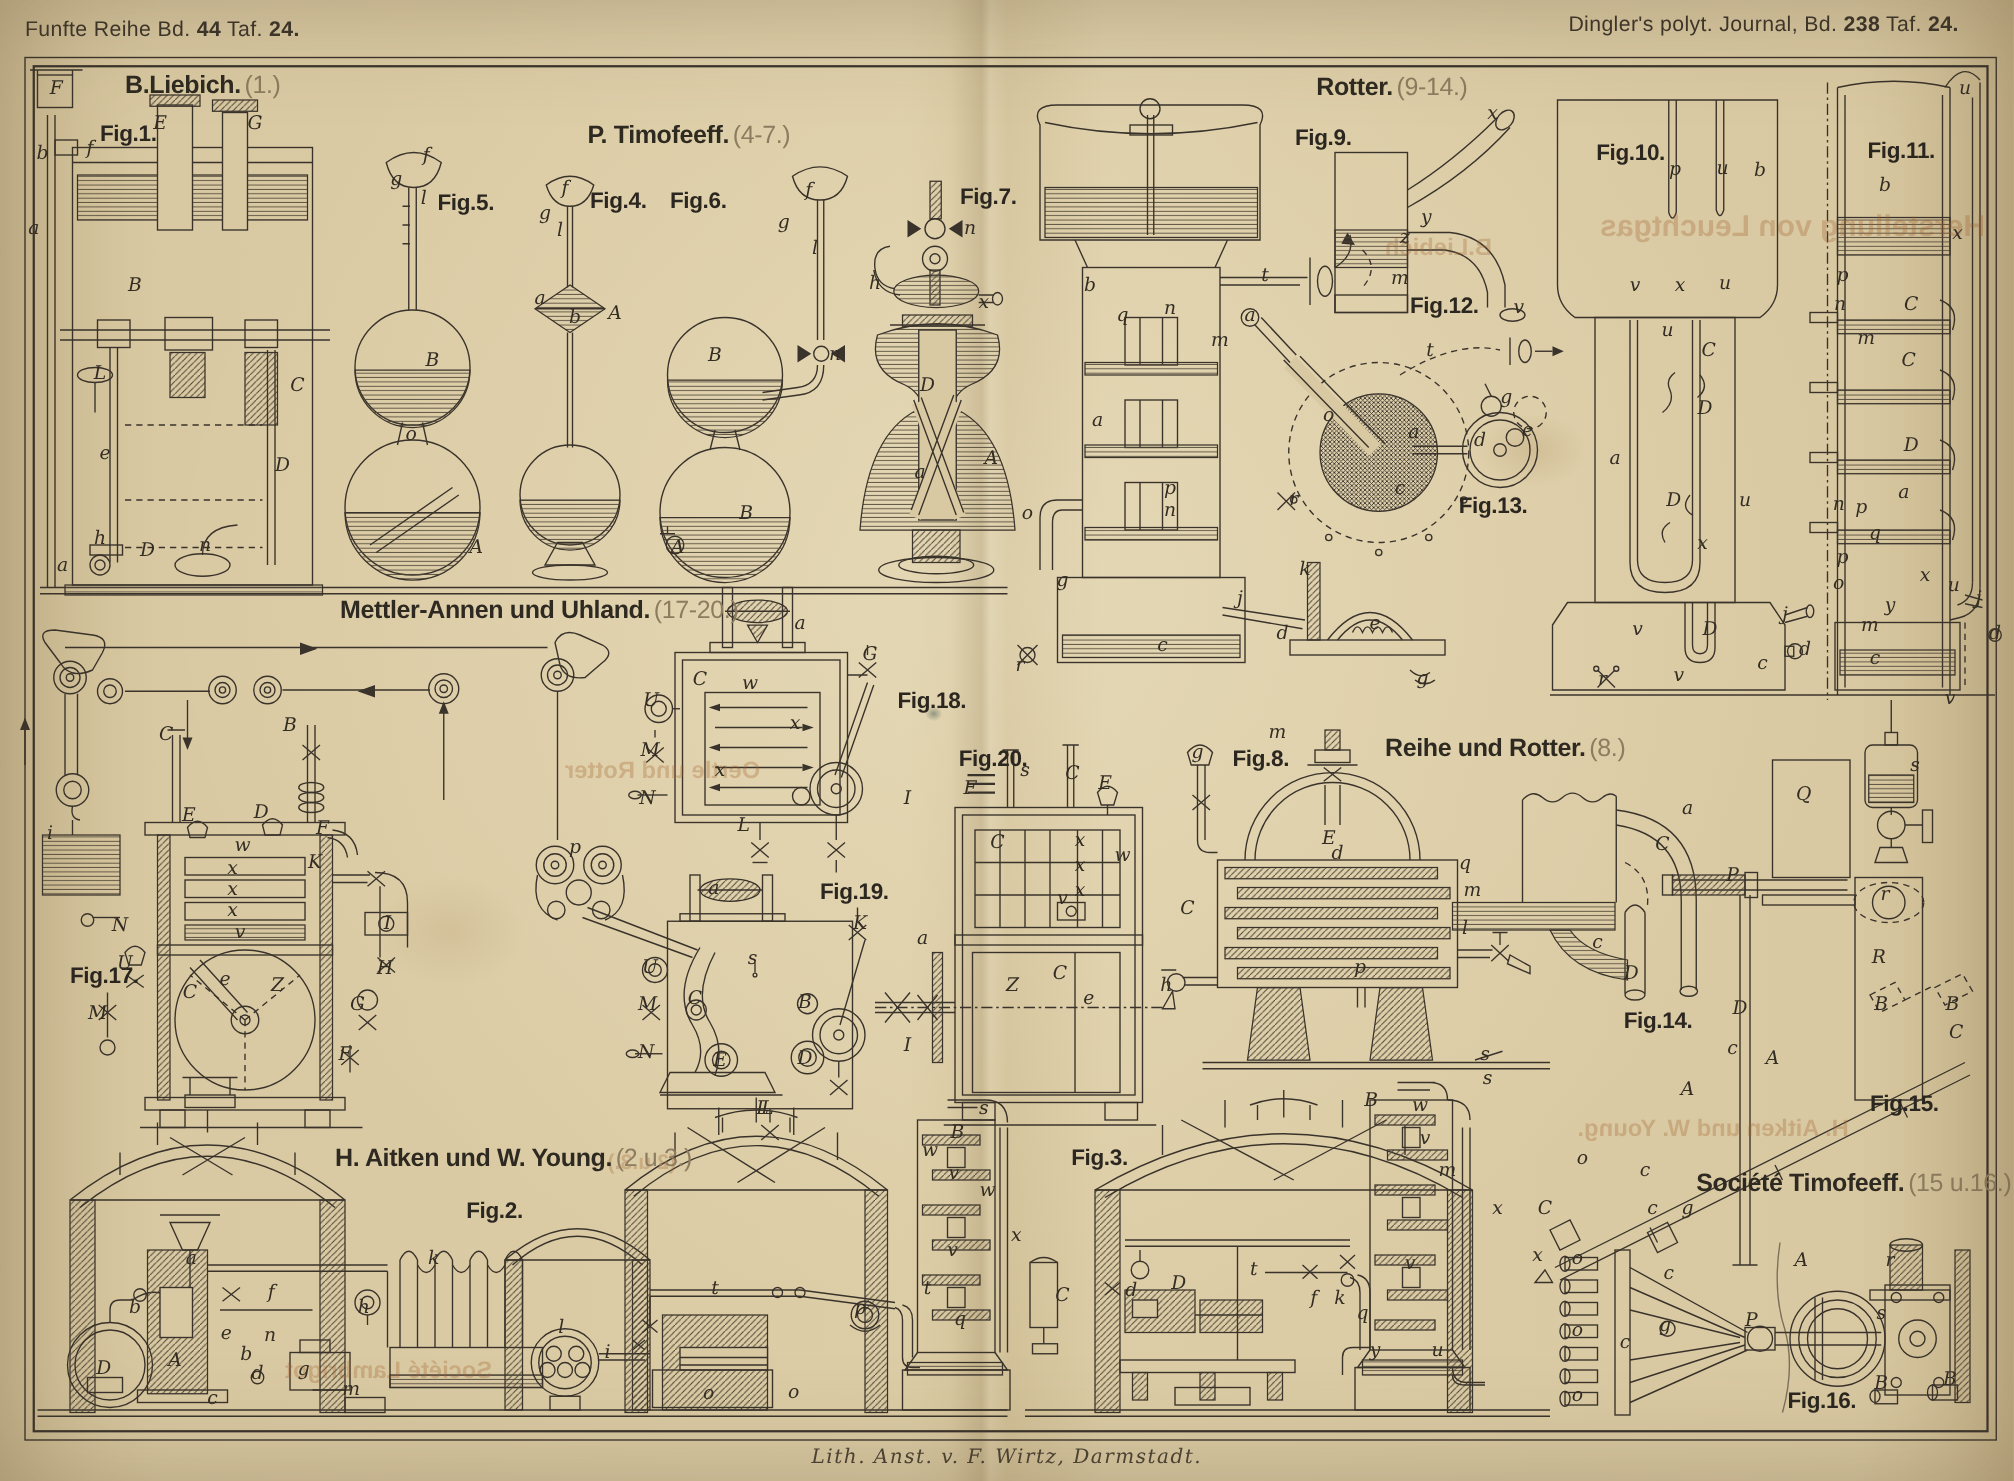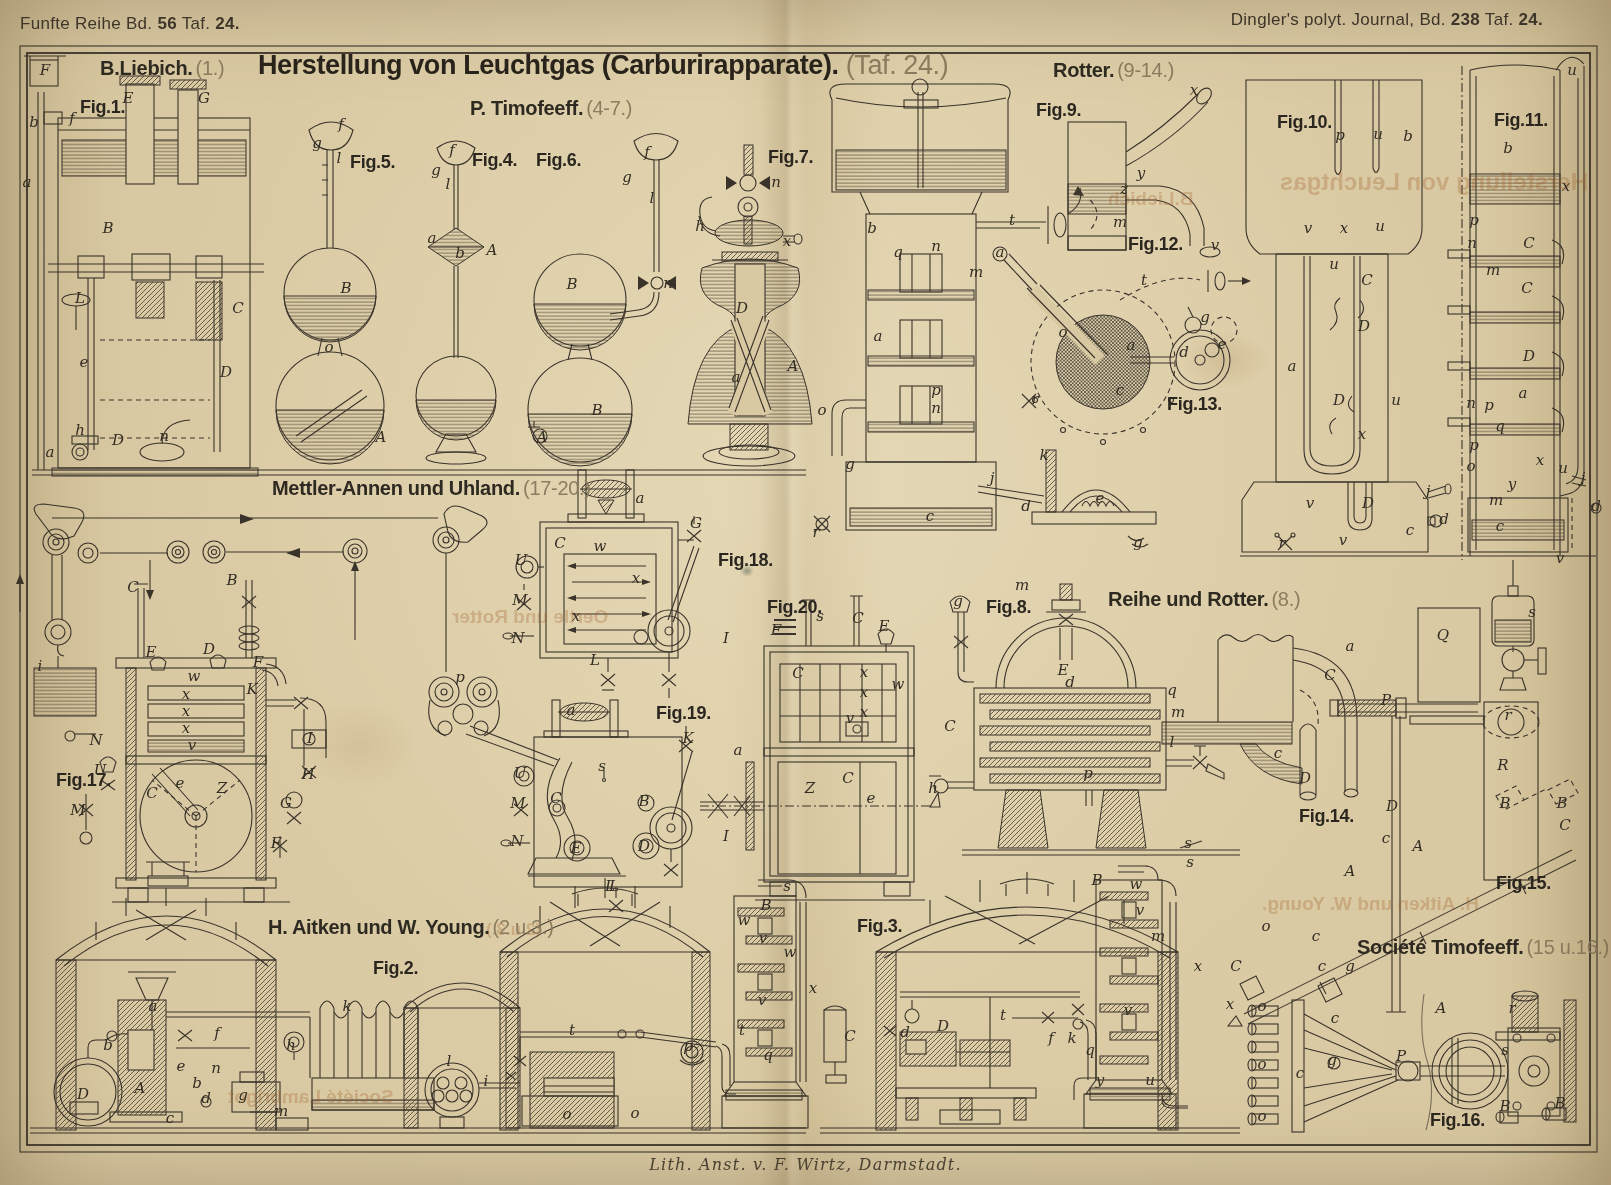--- a/index.html
+++ b/index.html
@@ -694,26 +694,22 @@
       <path class="s" d="M1096,1080 l-10,14 h86 l-10,-14"></path>
       <rect class="s" x="1084" y="1094" width="92" height="34"></rect>
         <rect class="fh" x="1090" y="1088" width="80" height="12"></rect>
       <path class="s" d="M1162,1094 q0,12 12,12 h14 M1162,1100 q0,8 10,8 h16"></path>
       <path class="s" d="M1096,1078 h-14 q-8,0 -8,8 v14"></path>
       <path class="s" d="M1170,902 V1080 M1176,902 V1080 M1158,880 q18,0 18,16"></path>
     </g>
   </svg>
 
   <div id="labels">
-    <div class="hdr" id="hdr-left" style="left:20px;top:14px;"><span>Funfte Reihe Bd. </span><b>56</b><span> Taf. </span><b>24.</b></div>
-    <div class="hdr" id="hdr-right" style="right:68px;top:10px;"><span>Dingler's polyt. Journal, Bd. </span><b>238</b><span> Taf. </span><b>24.</b></div>
-    <div class="title">
-      <span>Herstellung von Leuchtgas (Carburirapparate).</span>
-      <span class="suffix">(Taf. 24.)</span>
-    </div>
+    <div class="hdr" id="hdr-left" style="left:20px;top:14px;"><span>Funfte Reihe Bd. </span><b>44</b><span> Taf. </span><b>24.</b></div>
+    <div class="hdr" id="hdr-right" style="right:44px;top:10px;"><span>Dingler's polyt. Journal, Bd. </span><b>238</b><span> Taf. </span><b>24.</b></div>
     <div class="imprint">Lith. Anst. v. F. Wirtz, Darmstadt.</div>
   <div class="ghost" style="left: 1280px; top: 168px; font-size: 24px;">Herstellung von Leuchtgas</div>
       <div class="ghost" style="left: 1108px; top: 188px; font-size: 19px;">B.Liebich</div>
       <div class="ghost" style="left: 452px; top: 606px; font-size: 19px;">Oertle und Rotter</div>
       <div class="ghost" style="left: 1262px; top: 893px; font-size: 19px;">H. Aitken und W. Young.</div>
       <div class="ghost" style="left: 228px; top: 1086px; font-size: 19px;">Société Lambrigot</div>
       <div class="ghost" style="left: 486px; top: 920px; font-size: 17px;">(2 u.3.)</div>
       <div class="sec" style="left: 100px; top: 57px;"><span>B.Liebich.</span><span class="rng">(1.)</span></div>
       <div class="sec" style="left: 470px; top: 97px;"><span>P. Timofeeff.</span><span class="rng">(4-7.)</span></div>
       <div class="sec" style="left: 1053px; top: 59px;"><span>Rotter.</span><span class="rng">(9-14.)</span></div>

